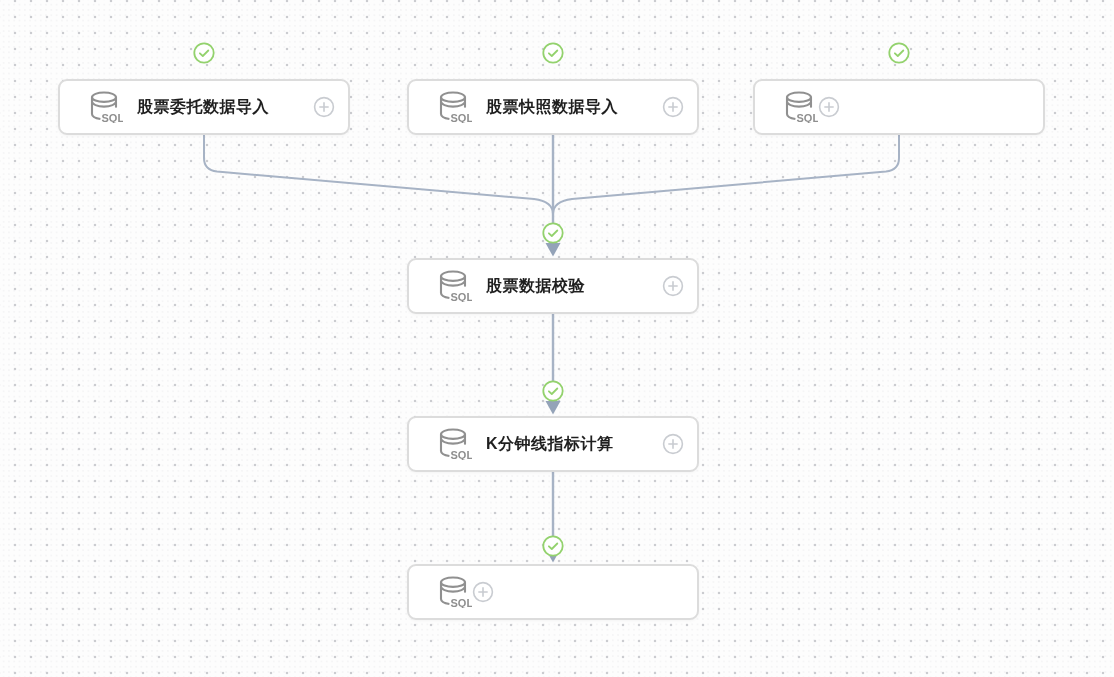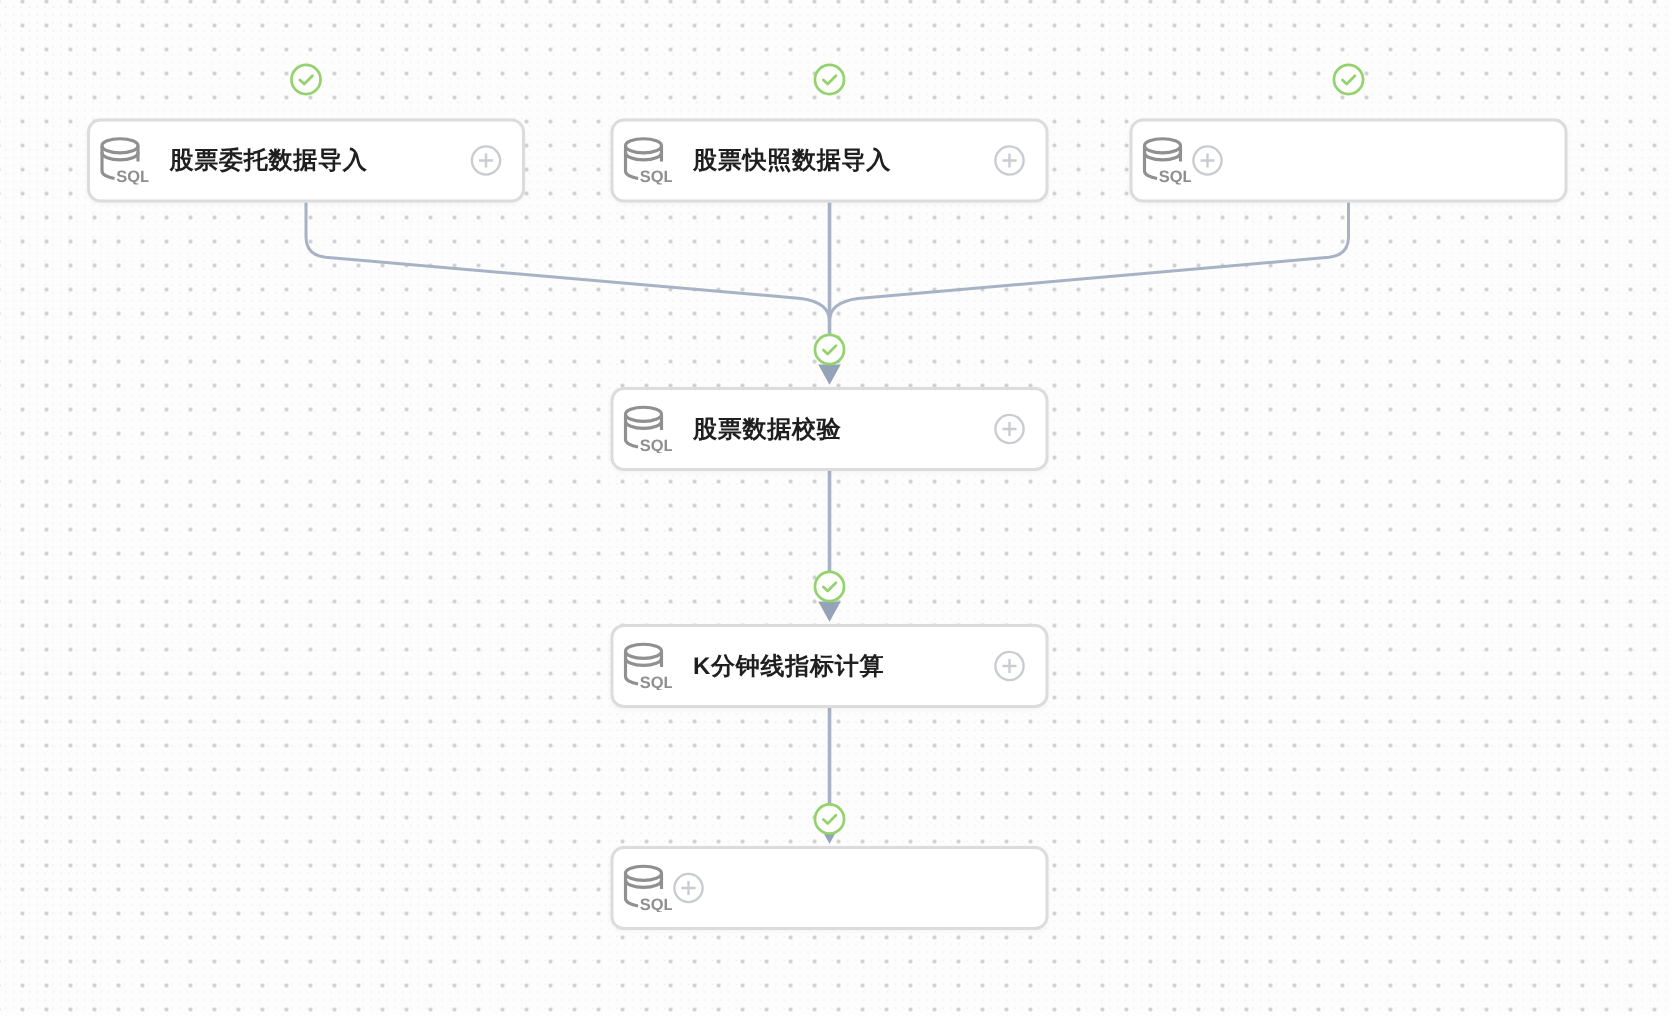--- a/index.html
+++ b/index.html
@@ -27,21 +27,21 @@
 
   .node {
     position: absolute;
     width: 292px;
     height: 56px;
     background: #ffffff;
     border: 2px solid #dcdcdc;
     border-radius: 9px;
     display: flex;
     align-items: center;
-    padding: 0 13px 0 4px;
+    padding: 0 13px 0 28px;
     box-shadow: 0 1px 3px rgba(0,0,0,0.04);
     cursor: pointer;
   }
   .node-1 { left: 58px;  top: 79px;  }
   .node-2 { left: 407px; top: 79px;  }
   .node-3 { left: 753px; top: 79px;  }
   .node-4 { left: 407px; top: 258px; }
   .node-5 { left: 407px; top: 416px; }
   .node-6 { left: 407px; top: 564px; }
 

